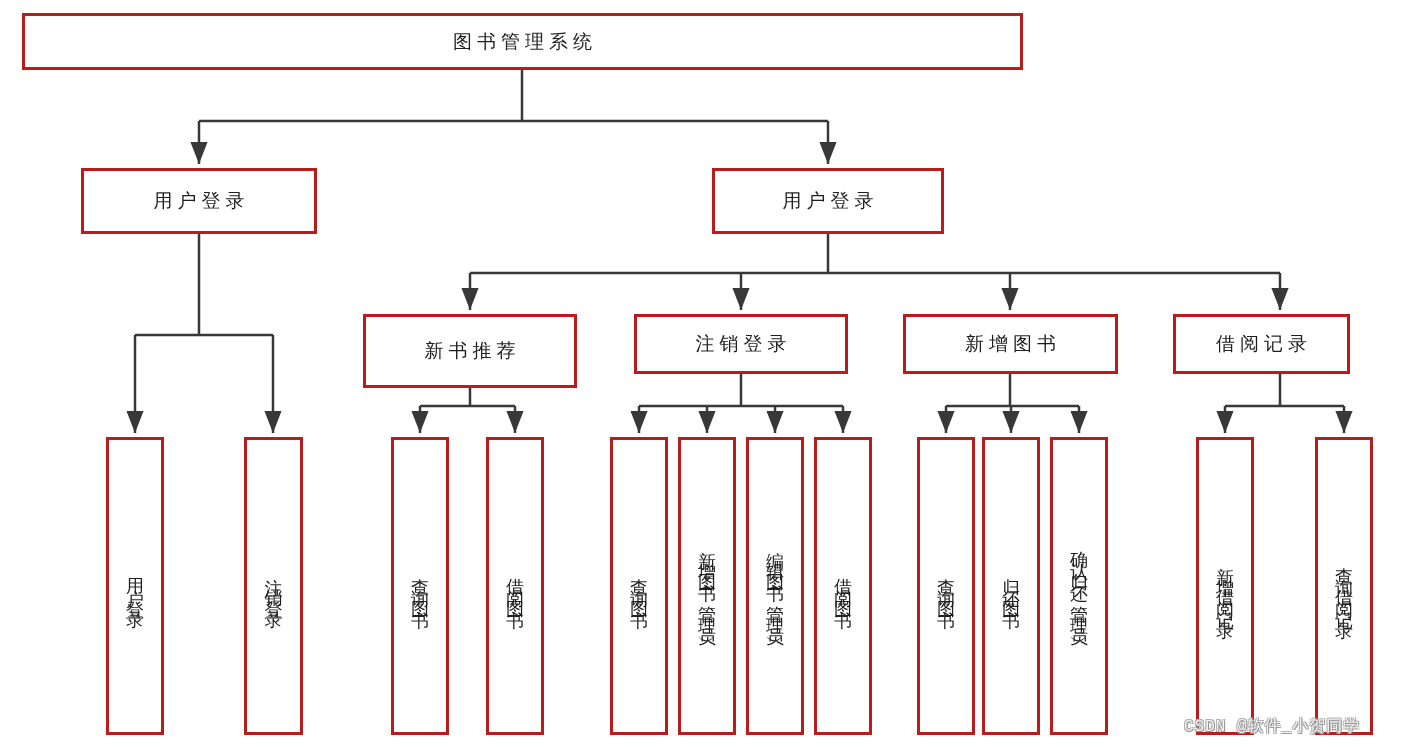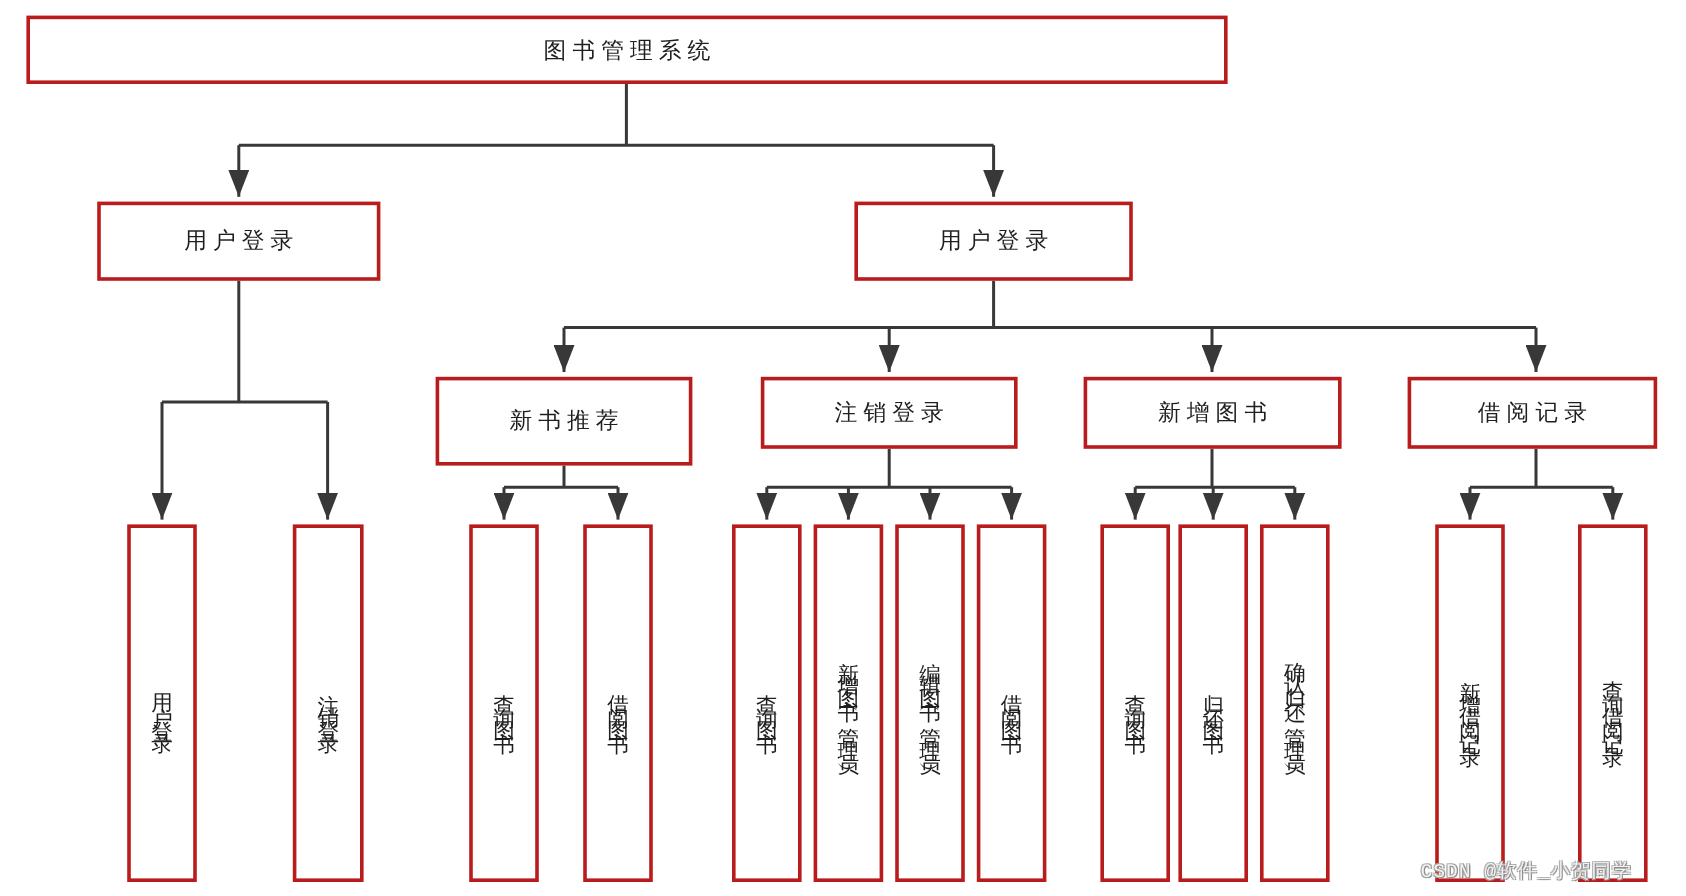--- a/index.html
+++ b/index.html
@@ -93,21 +93,21 @@
   </svg>
 
   <div class="box h" style="left:22px;top:13px;width:1001px;height:57px">图书管理系统</div>
 
   <div class="box h" style="left:81px;top:168px;width:236px;height:66px">用户登录</div>
   <div class="box h" style="left:712px;top:168px;width:232px;height:66px">用户登录</div>
 
   <div class="box h" style="left:363px;top:314px;width:214px;height:74px">新书推荐</div>
   <div class="box h" style="left:634px;top:314px;width:214px;height:60px">注销登录</div>
   <div class="box h" style="left:903px;top:314px;width:215px;height:60px">新增图书</div>
-  <div class="box h" style="left:1173px;top:314px;width:208px;height:60px">借阅记录</div>
+  <div class="box h" style="left:1173px;top:314px;width:177px;height:60px">借阅记录</div>
 
   <div class="box v" style="left:106px;top:437px;width:58px;height:298px">用户登录</div>
   <div class="box v" style="left:244px;top:437px;width:59px;height:298px">注销登录</div>
 
   <div class="box v" style="left:391px;top:437px;width:58px;height:298px">查询图书</div>
   <div class="box v" style="left:486px;top:437px;width:58px;height:298px">借阅图书</div>
 
   <div class="box v" style="left:610px;top:437px;width:58px;height:298px">查询图书</div>
   <div class="box v" style="left:678px;top:437px;width:58px;height:298px">新增图书（管理员）</div>
   <div class="box v" style="left:746px;top:437px;width:58px;height:298px">编辑图书（管理员）</div>

